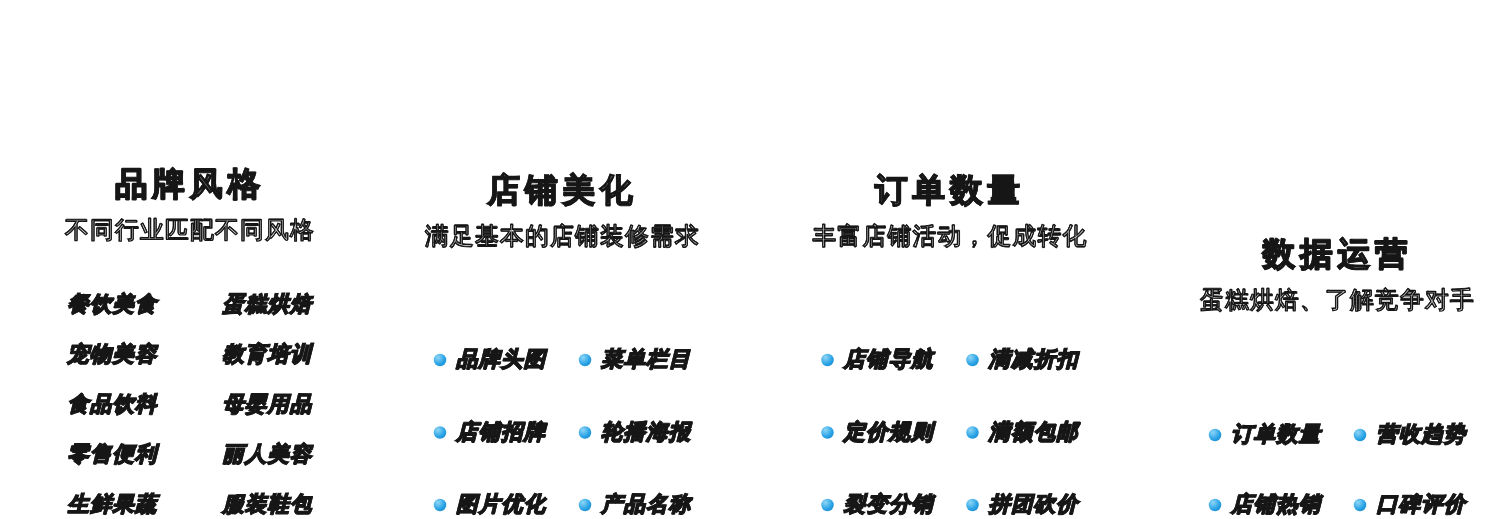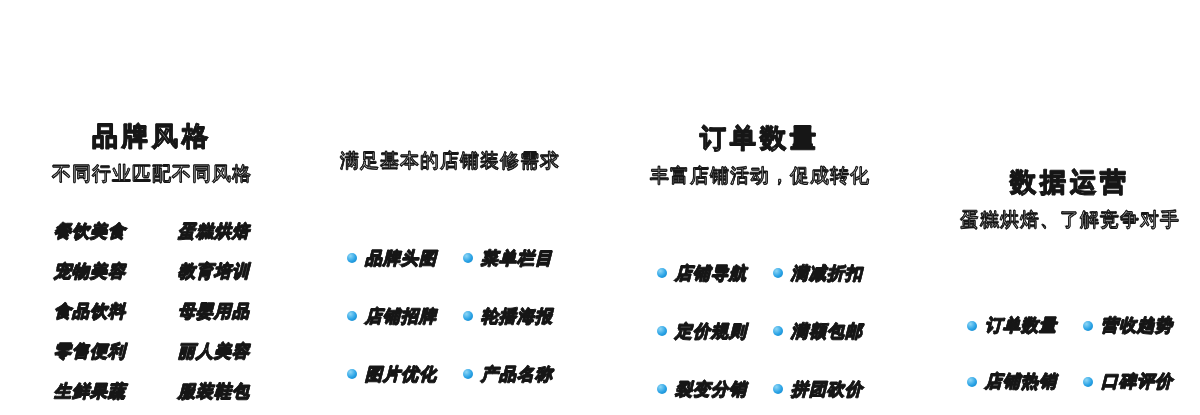--- a/index.html
+++ b/index.html
@@ -12,21 +12,21 @@
   body {
     width: 1200px;
     height: 415px;
     overflow: hidden;
     font-family: "Liberation Sans", "DejaVu Sans", sans-serif;
   }
   .page {
     width: 1200px;
     height: 415px;
     display: flex;
-    align-items: center;
+    align-items: flex-end;
     padding-top: 110px;
   }
   .col { width: 230px; text-align: center; }
   .col-1 { margin-left: 37px; }
   .col-2 { margin-left: 68px; }
   .col-3 { margin-left: 80px; }
   .col-4 { margin-left: 80px; margin-top: 36px; }
 
   
   .outlined {
@@ -122,20 +122,21 @@
       <li class="item centered">
           <span class="outlined">生鲜果蔬</span>
         </li>
       <li class="item centered">
           <span class="outlined">服装鞋包</span>
         </li>
     </ul>
   </section>
 
   <section class="col col-2">
+    <h2 class="col-title outlined">店铺美化</h2>
     <p class="col-subtitle outlined">满足基本的店铺装修需求</p>
     <ul class="items items-3rows">
       <li class="item">
           <span class="dot"></span>
           <span class="outlined">品牌头图</span>
         </li>
       <li class="item">
           <span class="dot"></span>
           <span class="outlined">菜单栏目</span>
         </li>

